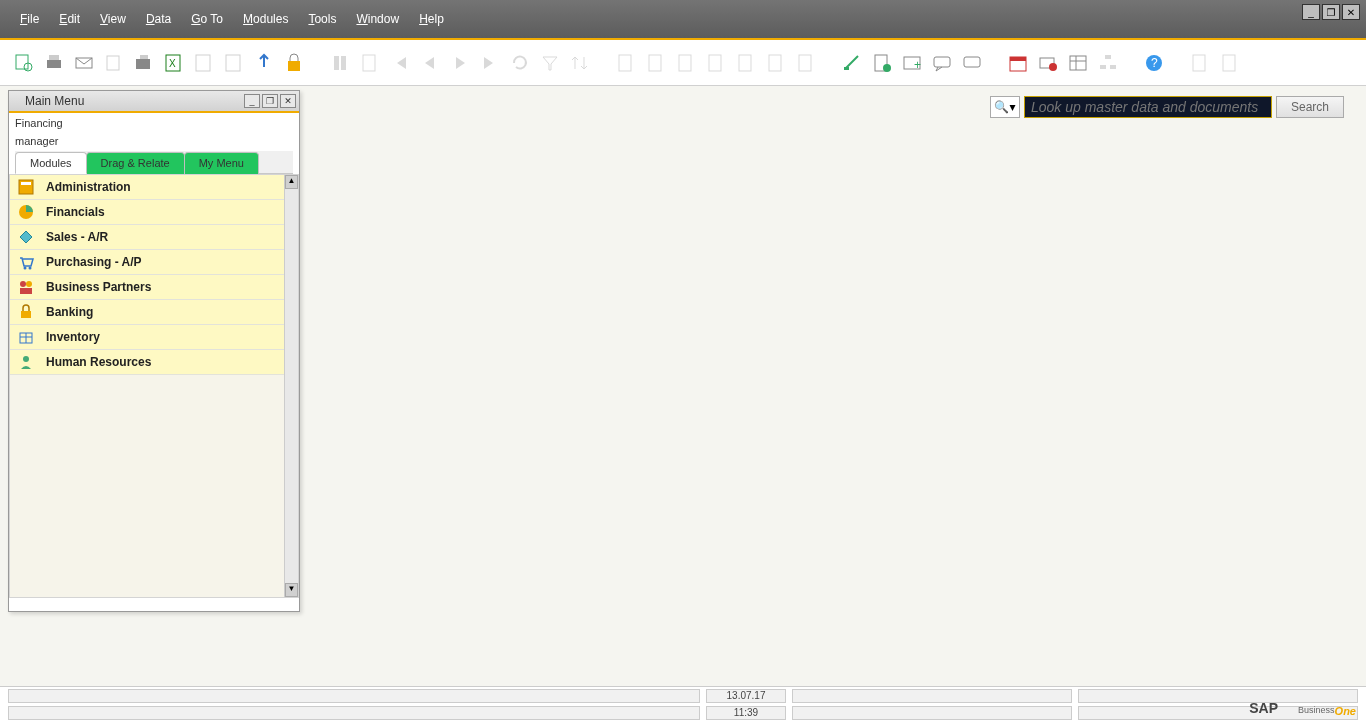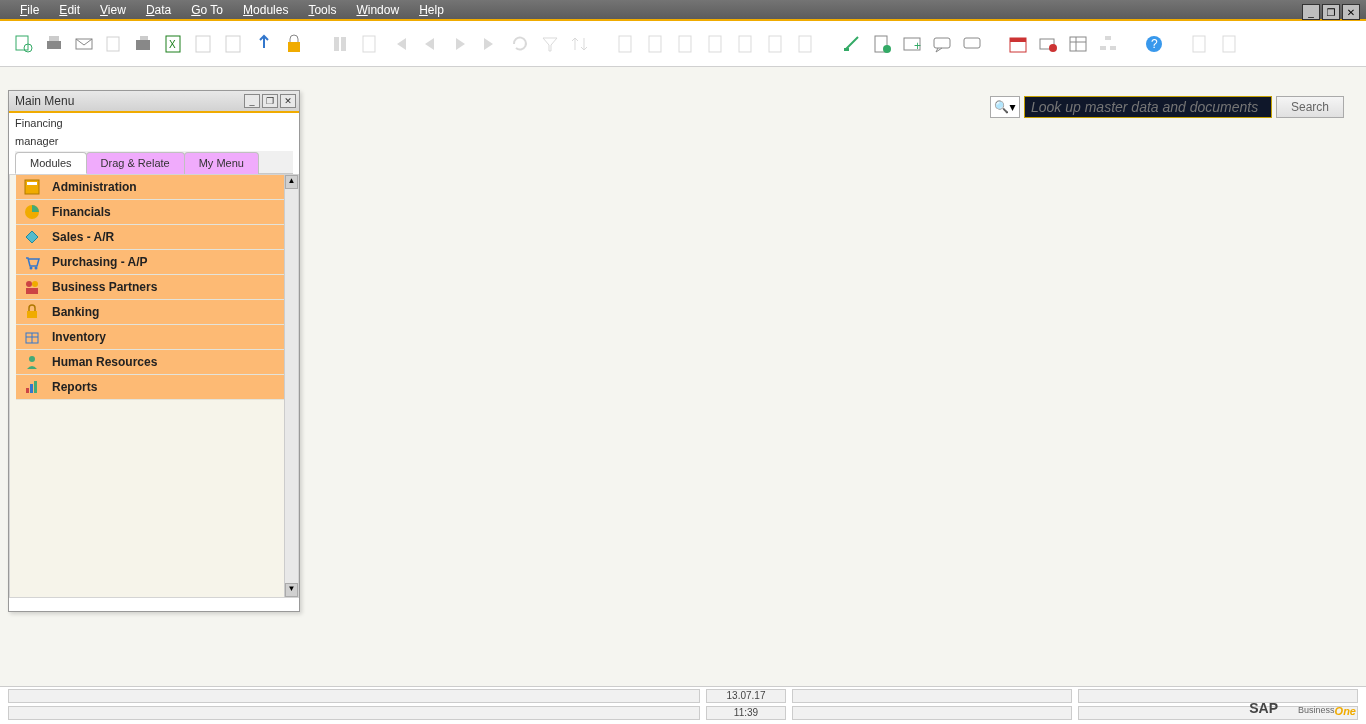--- a/index.html
+++ b/index.html
@@ -1,21 +1,21 @@
 <!DOCTYPE html>
 <html><head>
 <meta charset="utf-8">
 <style>
 * { box-sizing: border-box; margin: 0; padding: 0; font-family: Arial, Tahoma, sans-serif; }
 body { width: 1366px; height: 724px; background: #f5f5f0; overflow: hidden; }
 
 
 .menubar {
   background: linear-gradient(to bottom, #747474, #5c5c5c);
-  height: 21px;
+  height: 40px;
   display: flex;
   align-items: center;
   padding: 0 10px;
   position: relative;
   border-bottom: 2px solid #f0ab00;
 }
 .menubar .menu-item {
   color: #fff;
   font-size: 12px;
   padding: 5px 10px;
@@ -102,21 +102,21 @@
   height: 522px;
   background:#fff;
   border:1px solid #999;
   box-shadow: 2px 2px 4px rgba(0,0,0,0.15);
 }
 .mm-titlebar {
   height:22px;
   background: linear-gradient(#e8e8e8,#d2d2d2);
   border-bottom:2px solid #f0ab00;
   display:flex; align-items:center;
-  padding-left:6px;
+  padding-left:16px;
   font-size:12px;
   color:#333;
   position:relative;
 }
 .mm-titlebar .winbtns {
   position:absolute; right:3px; top:3px;
   display:flex; gap:2px;
 }
 .mm-titlebar .wb {
   width:16px; height:14px;
@@ -128,21 +128,21 @@
 .mm-sub {
   padding: 4px 6px 2px 6px;
   font-size:11px;
   color:#333;
   background:#fff;
 }
 .mm-tabs { display:flex; border-bottom:1px solid #c8c8c8; margin-top:2px; background:#f0f0f0;}
 .mm-tab {
   padding: 4px 14px;
   font-size:11px;
-  background:#f0abfc;
+  background:#22c55e;
   border:1px solid #c0c0c0;
   border-bottom:none;
   margin-right:-1px;
   cursor:pointer;
   color:#333;
   position:relative; top:1px;
   border-radius: 4px 4px 0 0;
 }
 .mm-tab.active { background:#fff; font-weight:normal; border-bottom:1px solid #fff; z-index:2;}
 .mm-tabs-wrap { padding: 0 6px; background:#fff; }
@@ -152,26 +152,25 @@
   position:relative;
   border:1px solid #d4d4d4;
   margin: 0 0 0 0;
 }
 .mm-item {
   display:flex;
   align-items:center;
   height:25px;
   padding-left:6px;
   border-bottom:1px solid #e3e3da;
-  background:#fdba74;
+  background:#fef9c3;
   cursor:pointer;
   font-size:12px;
   font-weight:bold;
   color:#222;
-  margin-left:6px;
 }
 .mm-item .ico { width:20px; height:18px; margin-right:10px; display:flex;align-items:center;justify-content:center;}
 .mm-scrollbar {
   position:absolute; right:0; top:0; width:14px; height:100%;
   background:#e8e8e8; border-left:1px solid #ccc;
 }
 .mm-scrollbar .arrow { height:14px; background:#d0d0d0; border:1px solid #aaa; font-size:8px; text-align:center; cursor:pointer;}
 .mm-scrollbar .arrow.bottom { position:absolute; bottom:0; left:0; right:0;}
 
 
@@ -535,30 +534,20 @@
     </div>
     <div class="mm-item">
       <span class="ico">
           <svg width="16" height="16">
             <circle cx="8" cy="5" r="3" fill="#4a7"></circle>
             <path d="M3 15 Q8 9 13 15" fill="#4a7"></path>
           </svg>
         </span>
       <span>Human Resources</span>
     </div>
-    <div class="mm-item">
-      <span class="ico">
-          <svg width="16" height="16">
-            <rect x="2" y="9" width="3" height="5" fill="#c44"></rect>
-            <rect x="6" y="5" width="3" height="9" fill="#37c"></rect>
-            <rect x="10" y="2" width="3" height="12" fill="#4a7"></rect>
-          </svg>
-        </span>
-      <span>Reports</span>
-    </div>
     <div class="mm-scrollbar">
       <div class="arrow">▲</div>
       <div class="arrow bottom">▼</div>
     </div>
   </div>
 </div>
 
 <div class="statusbar">
   <div class="row">
     <div class="cell wide"></div>

